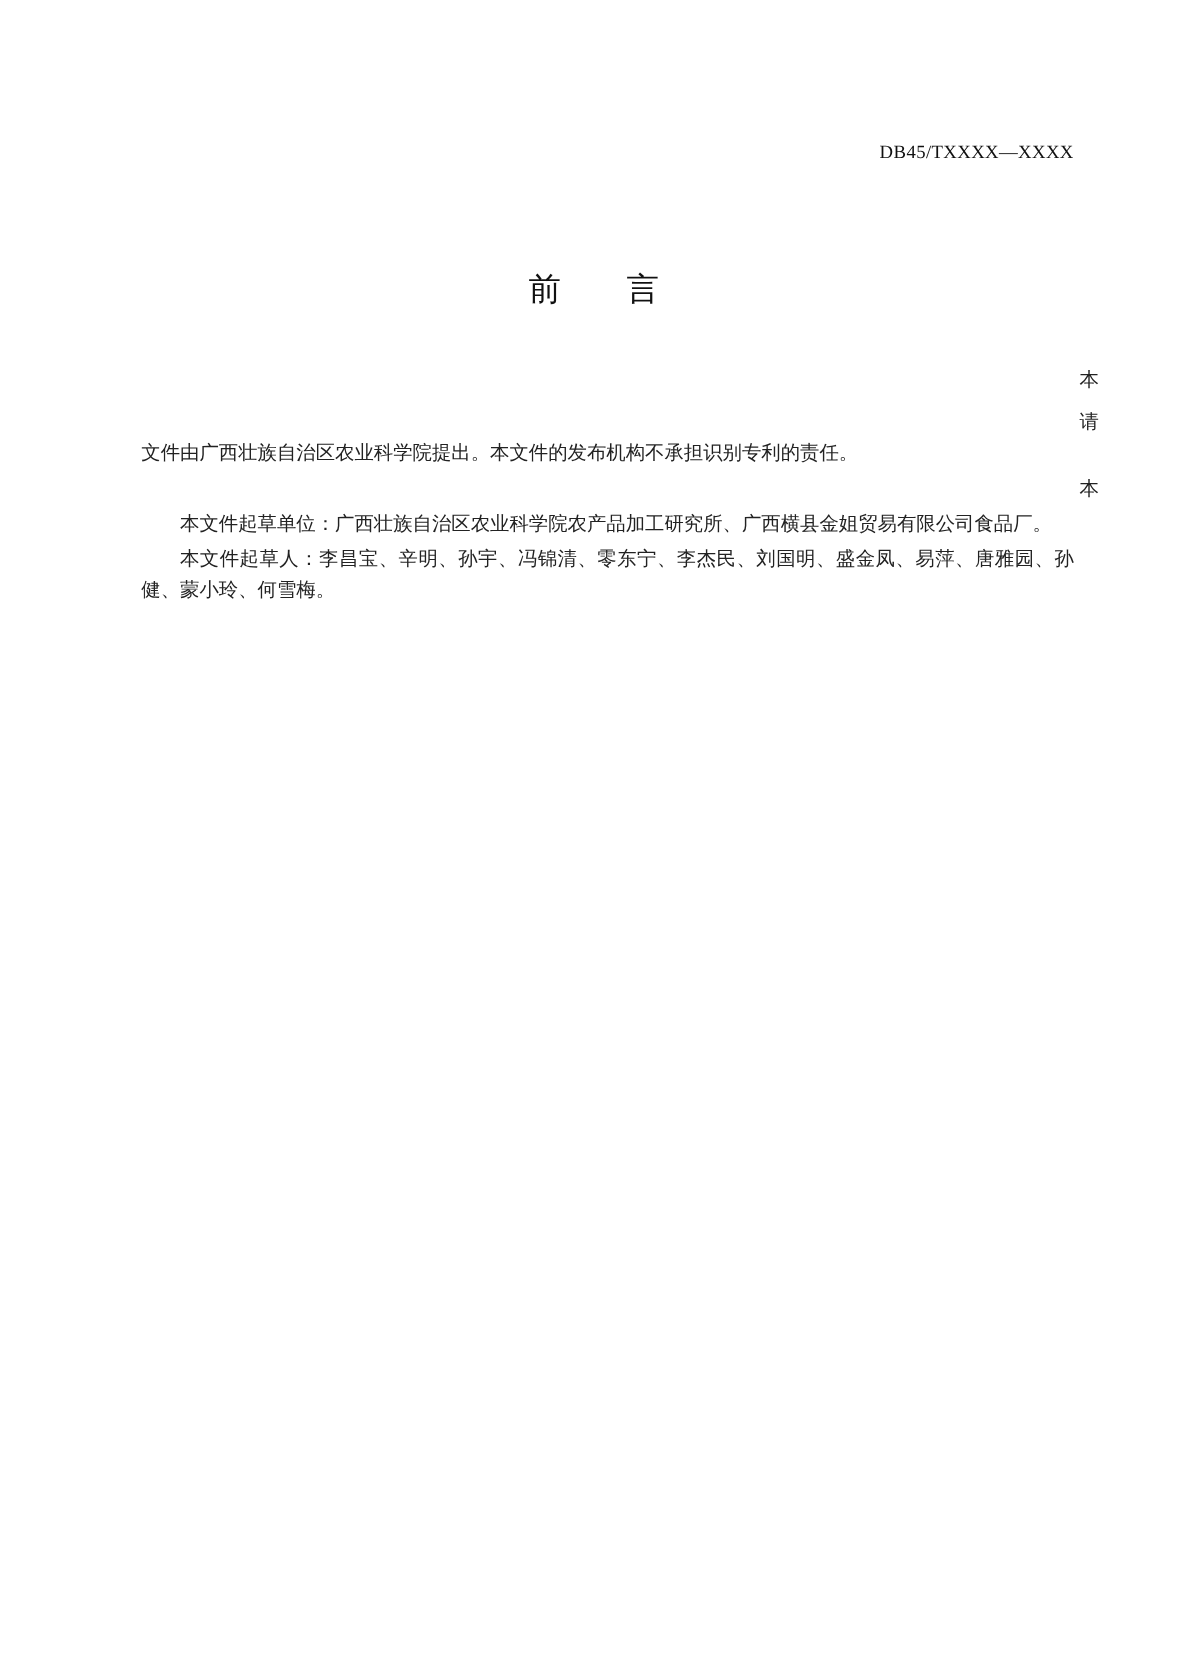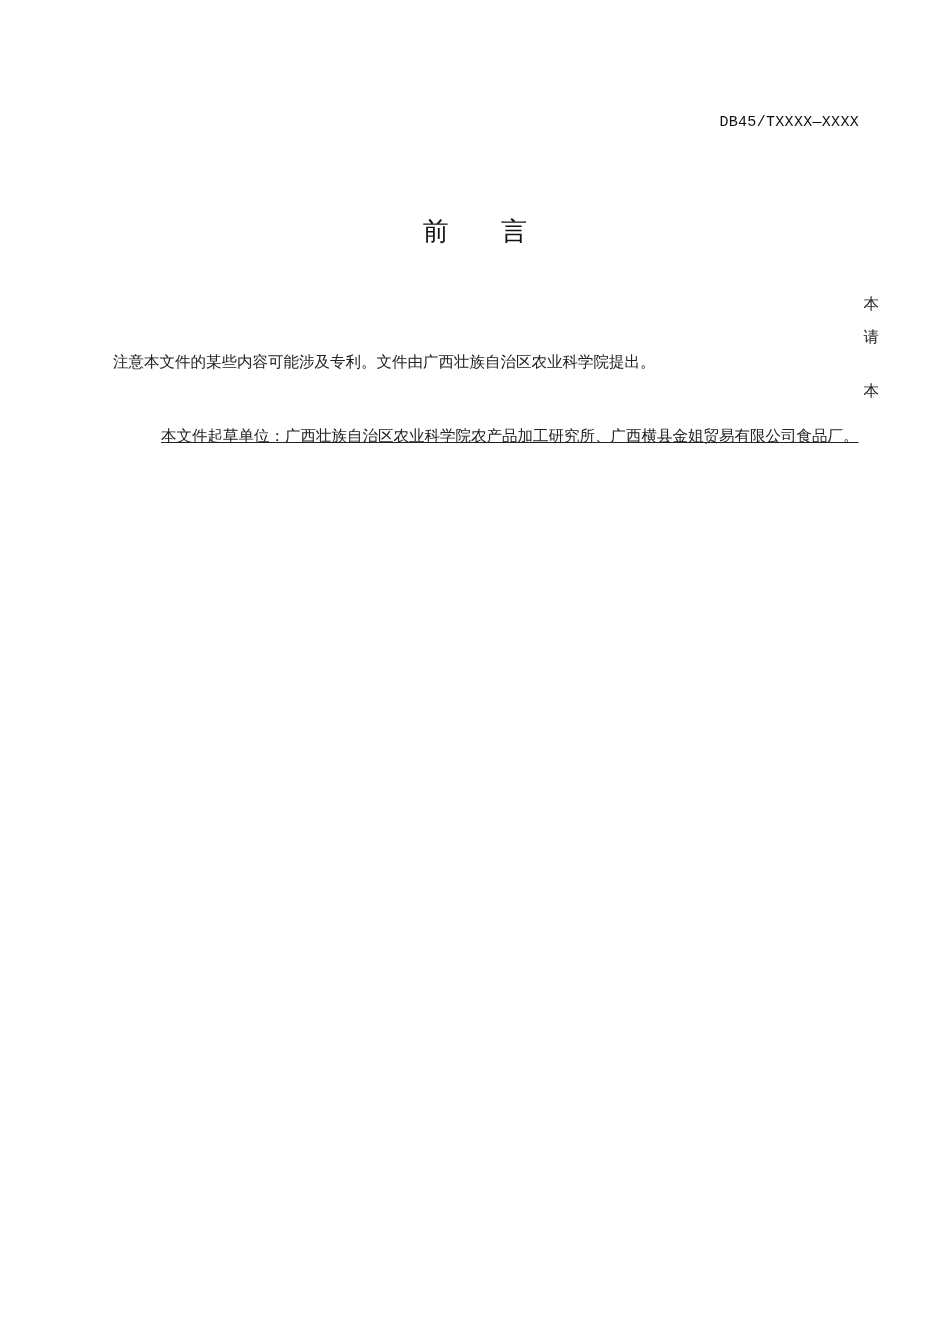--- a/index.html
+++ b/index.html
@@ -18,21 +18,21 @@
       position: absolute;
       left: 0; top: 0;
       width: 950px;
       height: 1344px;
       background: #ffffff;
     }
     .doc-id {
       position: absolute;
       top: 114px;
       right: 91px;
-      font-family: Liberation Mono, monospace;
+      font-family: Liberation Serif, serif;
       font-size: 15px;
       letter-spacing: 0.3px;
       color: #111;
       text-align: right;
     }
     .title {
       position: absolute;
       top: 214px;
       left: 0;
       width: 950px;
@@ -62,53 +62,53 @@
       height: 25px;
       line-height: 25px;
     }
     .para-split .rest {
       display: block;
       width: 746px;
       text-align: justify;
     }
     .para-split + .para-split { margin-top: 8px; }
     .para-indent {
-      margin: 17px;
+      margin: 0;
       width: 746px;
       text-indent: 2em;
       text-align: justify;
-      text-decoration: underline;
     }
     .gap-b { height: 3px; }
   </style>
 </head>
 <body>
 
 <div class="page">
 
   <div class="doc-id">DB45/TXXXX—XXXX</div>
 
   <div class="title">前  言</div>
 
   <div class="body">
 
     <p class="para-split">
       <span class="lead">本</span>
     </p>
 
     <p class="para-split">
       <span class="lead">请</span>
-      <span class="rest">注意本文件的某些内容可能涉及专利。文件由广西壮族自治区农业科学院提出。</span>
+      <span class="rest">文件由广西壮族自治区农业科学院提出。本文件的发布机构不承担识别专利的责任。</span>
     </p>
 
     <p class="para-split" style="margin-top:4px;">
       <span class="lead">本</span>
     </p>
 
     <div class="gap-b"></div>
 
     <p class="para-indent">本文件起草单位：广西壮族自治区农业科学院农产品加工研究所、广西横县金姐贸易有限公司食品厂。</p>
 
     <div class="gap-b"></div>
 
+    <p class="para-indent">本文件起草人：李昌宝、辛明、孙宇、冯锦清、零东宁、李杰民、刘国明、盛金凤、易萍、唐雅园、孙健、蒙小玲、何雪梅。</p>
 
   </div>
 </div>
 
 </body></html>

